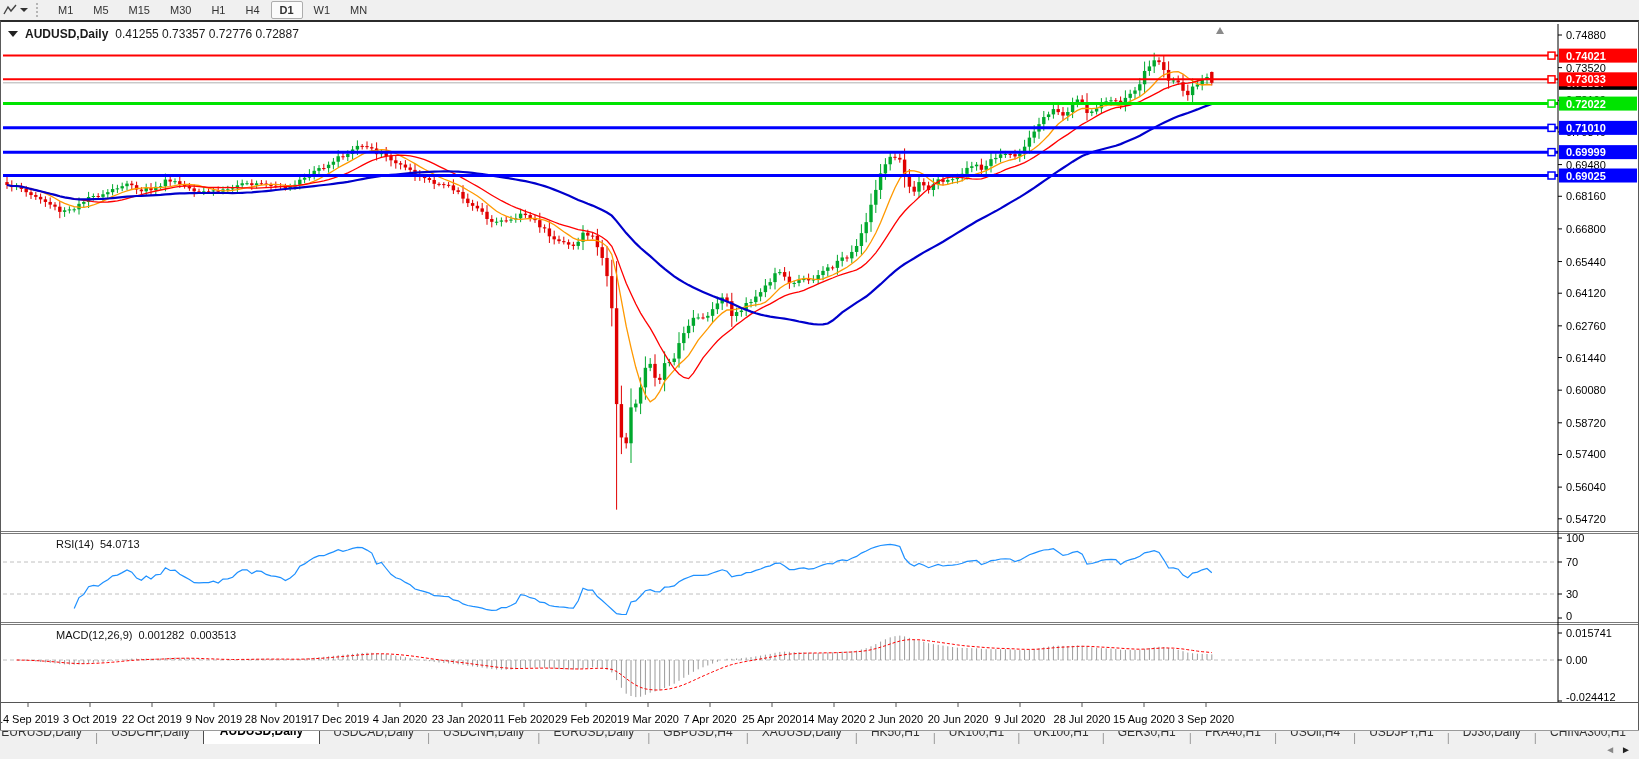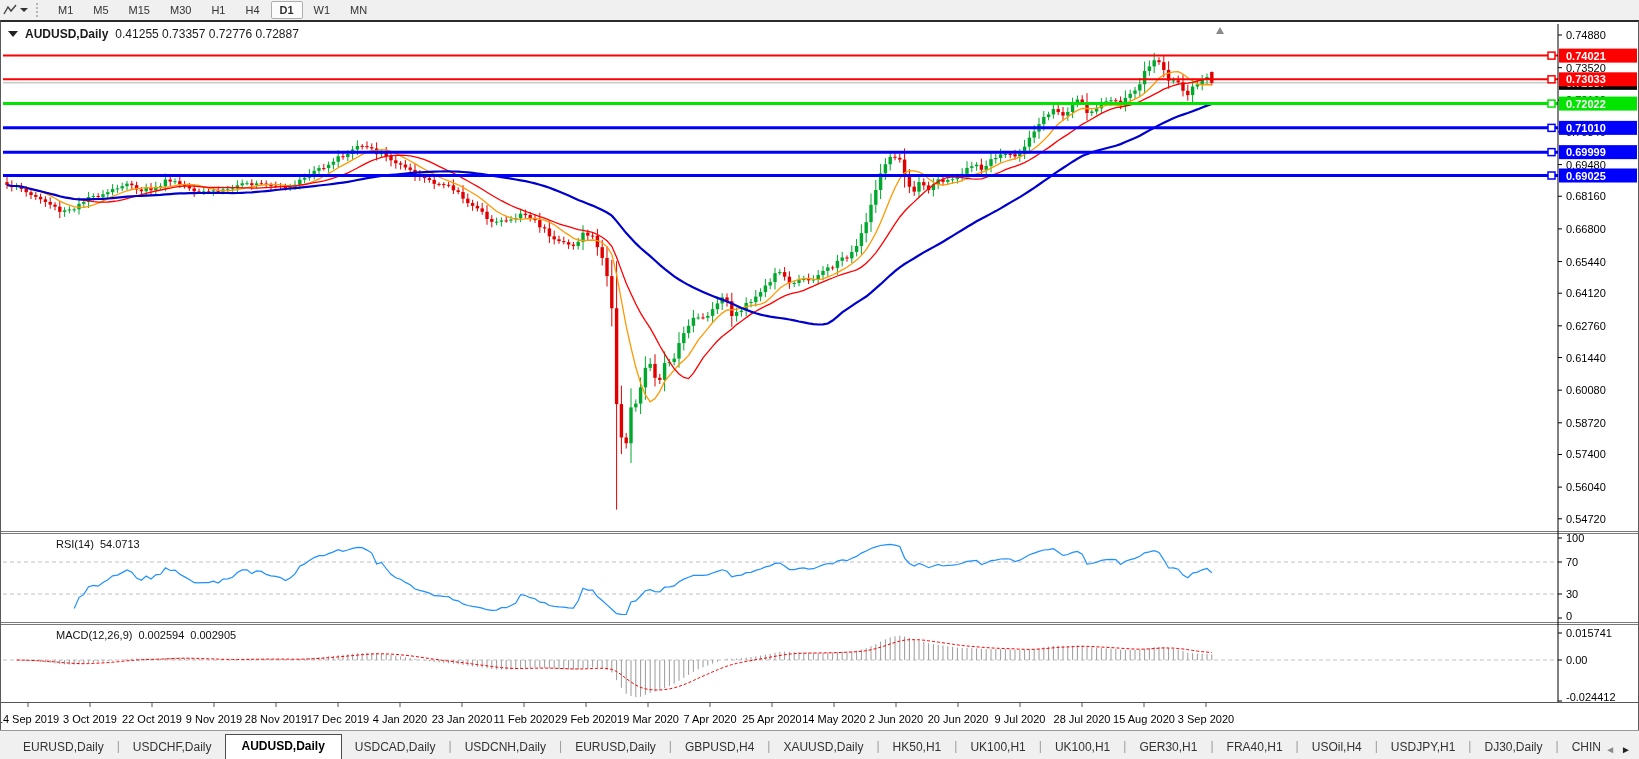--- a/index.html
+++ b/index.html
@@ -19,21 +19,21 @@
   .chartwin{position:absolute;top:20px;left:0;width:1637px;height:709px;background:#ffffff;
             border:1px solid #5a5a5a;border-top:2px solid #2b2b2b;}
   .title-overlay{position:absolute;top:5px;left:7px;font-size:12px;color:#1a1a1a;display:flex;
                  align-items:center;gap:7px;}
   .win-menu{width:0;height:0;border-left:5px solid transparent;border-right:5px solid transparent;
             border-top:6px solid #222;}
   .title-sym{font-weight:bold;}
   .pane-label{position:absolute;left:9px;font-size:11px;color:#111;display:flex;gap:6px;padding-left:46px;}
   
   .tabbar{position:absolute;bottom:0;left:0;width:1639px;height:28px;background:#f0f0f0;
-          border-top:1px solid #9a9a9a;display:flex;align-items:flex-end;}
+          border-top:1px solid #9a9a9a;display:flex;align-items:flex-end;flex-direction:column;}
   .tabs{display:flex;align-items:flex-end;height:27px;flex:1 1 auto;overflow:hidden;padding-left:10px;}
   .tab{font-size:12px;color:#333;padding:4px 13px 5px 13px;white-space:nowrap;cursor:default;}
   .tab.active{background:#ffffff;border:1px solid #4d4d4d;border-bottom:none;font-weight:bold;
               color:#000;padding:4px 16px 6px 16px;margin-top:-2px;}
   .tabsep{color:#9a9a9a;font-size:12px;align-self:center;}
   .tabscroll{display:flex;align-items:center;gap:6px;padding:0 8px 4px 4px;font-size:10px;color:#222;}
 </style>
 </head>
 <body>
 
@@ -970,22 +970,22 @@
       <span>0.41255 0.73357 0.72776 0.72887</span>
     </div>
 
     <div class="pane-label" style="top:516px;">
       <span>RSI(14)</span>
       <span>54.0713</span>
     </div>
 
     <div class="pane-label" style="top:607px;align-items:center;">
       <span>MACD(12,26,9)</span>
-      <span>0.002594</span>
-      <span>0.002905</span>
+      <span>0.001282</span>
+      <span>0.003513</span>
     </div>
   </div>
 
   <div class="tabbar">
     <div class="tabs">
         <div class="tab">EURUSD,Daily</div>
         <span class="tabsep">|</span>
         <div class="tab">USDCHF,Daily</div>
         <div class="tab active">AUDUSD,Daily</div>
         <div class="tab">USDCAD,Daily</div>

